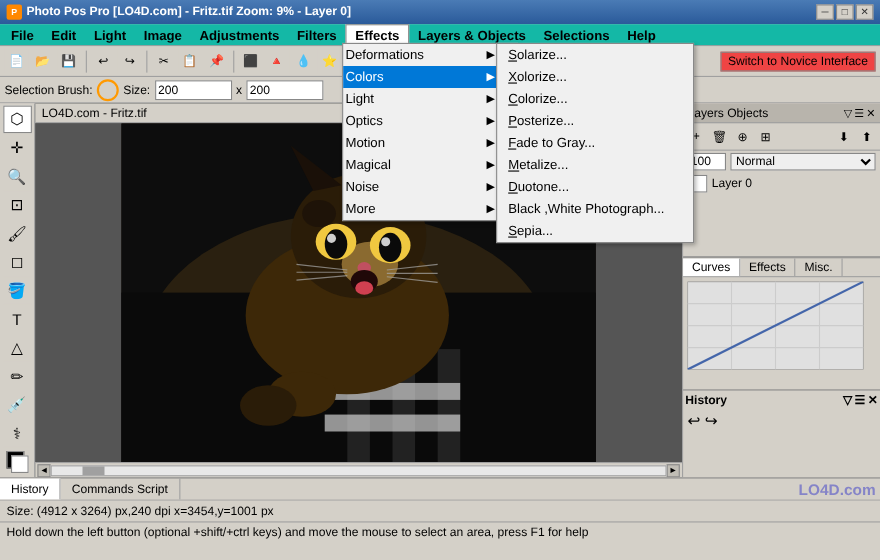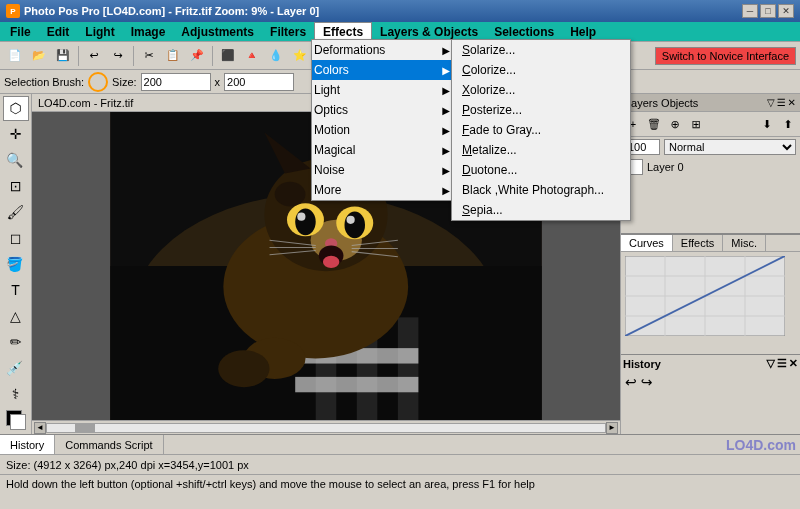--- a/index.html
+++ b/index.html
@@ -537,22 +537,22 @@
     <span class="submenu-arrow">▶</span>
   </div>
   <div class="submenu-item">
     <span>More</span>
     <span class="submenu-arrow">▶</span>
   </div>
 </div>
 
 <div class="colors-submenu">
   <div class="colors-submenu-item"><span class="underline">S</span>olarize...</div>
+  <div class="colors-submenu-item"><span class="underline">X</span>olorize...</div>
   <div class="colors-submenu-item"><span class="underline">C</span>olorize...</div>
-  <div class="colors-submenu-item"><span class="underline">X</span>olorize...</div>
   <div class="colors-submenu-item"><span class="underline">P</span>osterize...</div>
   <div class="colors-submenu-item"><span class="underline">F</span>ade to Gray...</div>
   <div class="colors-submenu-item"><span class="underline">M</span>etalize...</div>
   <div class="colors-submenu-item"><span class="underline">D</span>uotone...</div>
   <div class="colors-submenu-item">Black ,White Photograph...</div>
   <div class="colors-submenu-item"><span class="underline">S</span>epia...</div>
 </div>
 
 <div style="display:flex; background:#d4d0c8; border-top:1px solid #888; height:20px; align-items:stretch; position:relative;">
   <div class="bottom-tab active">History</div>

